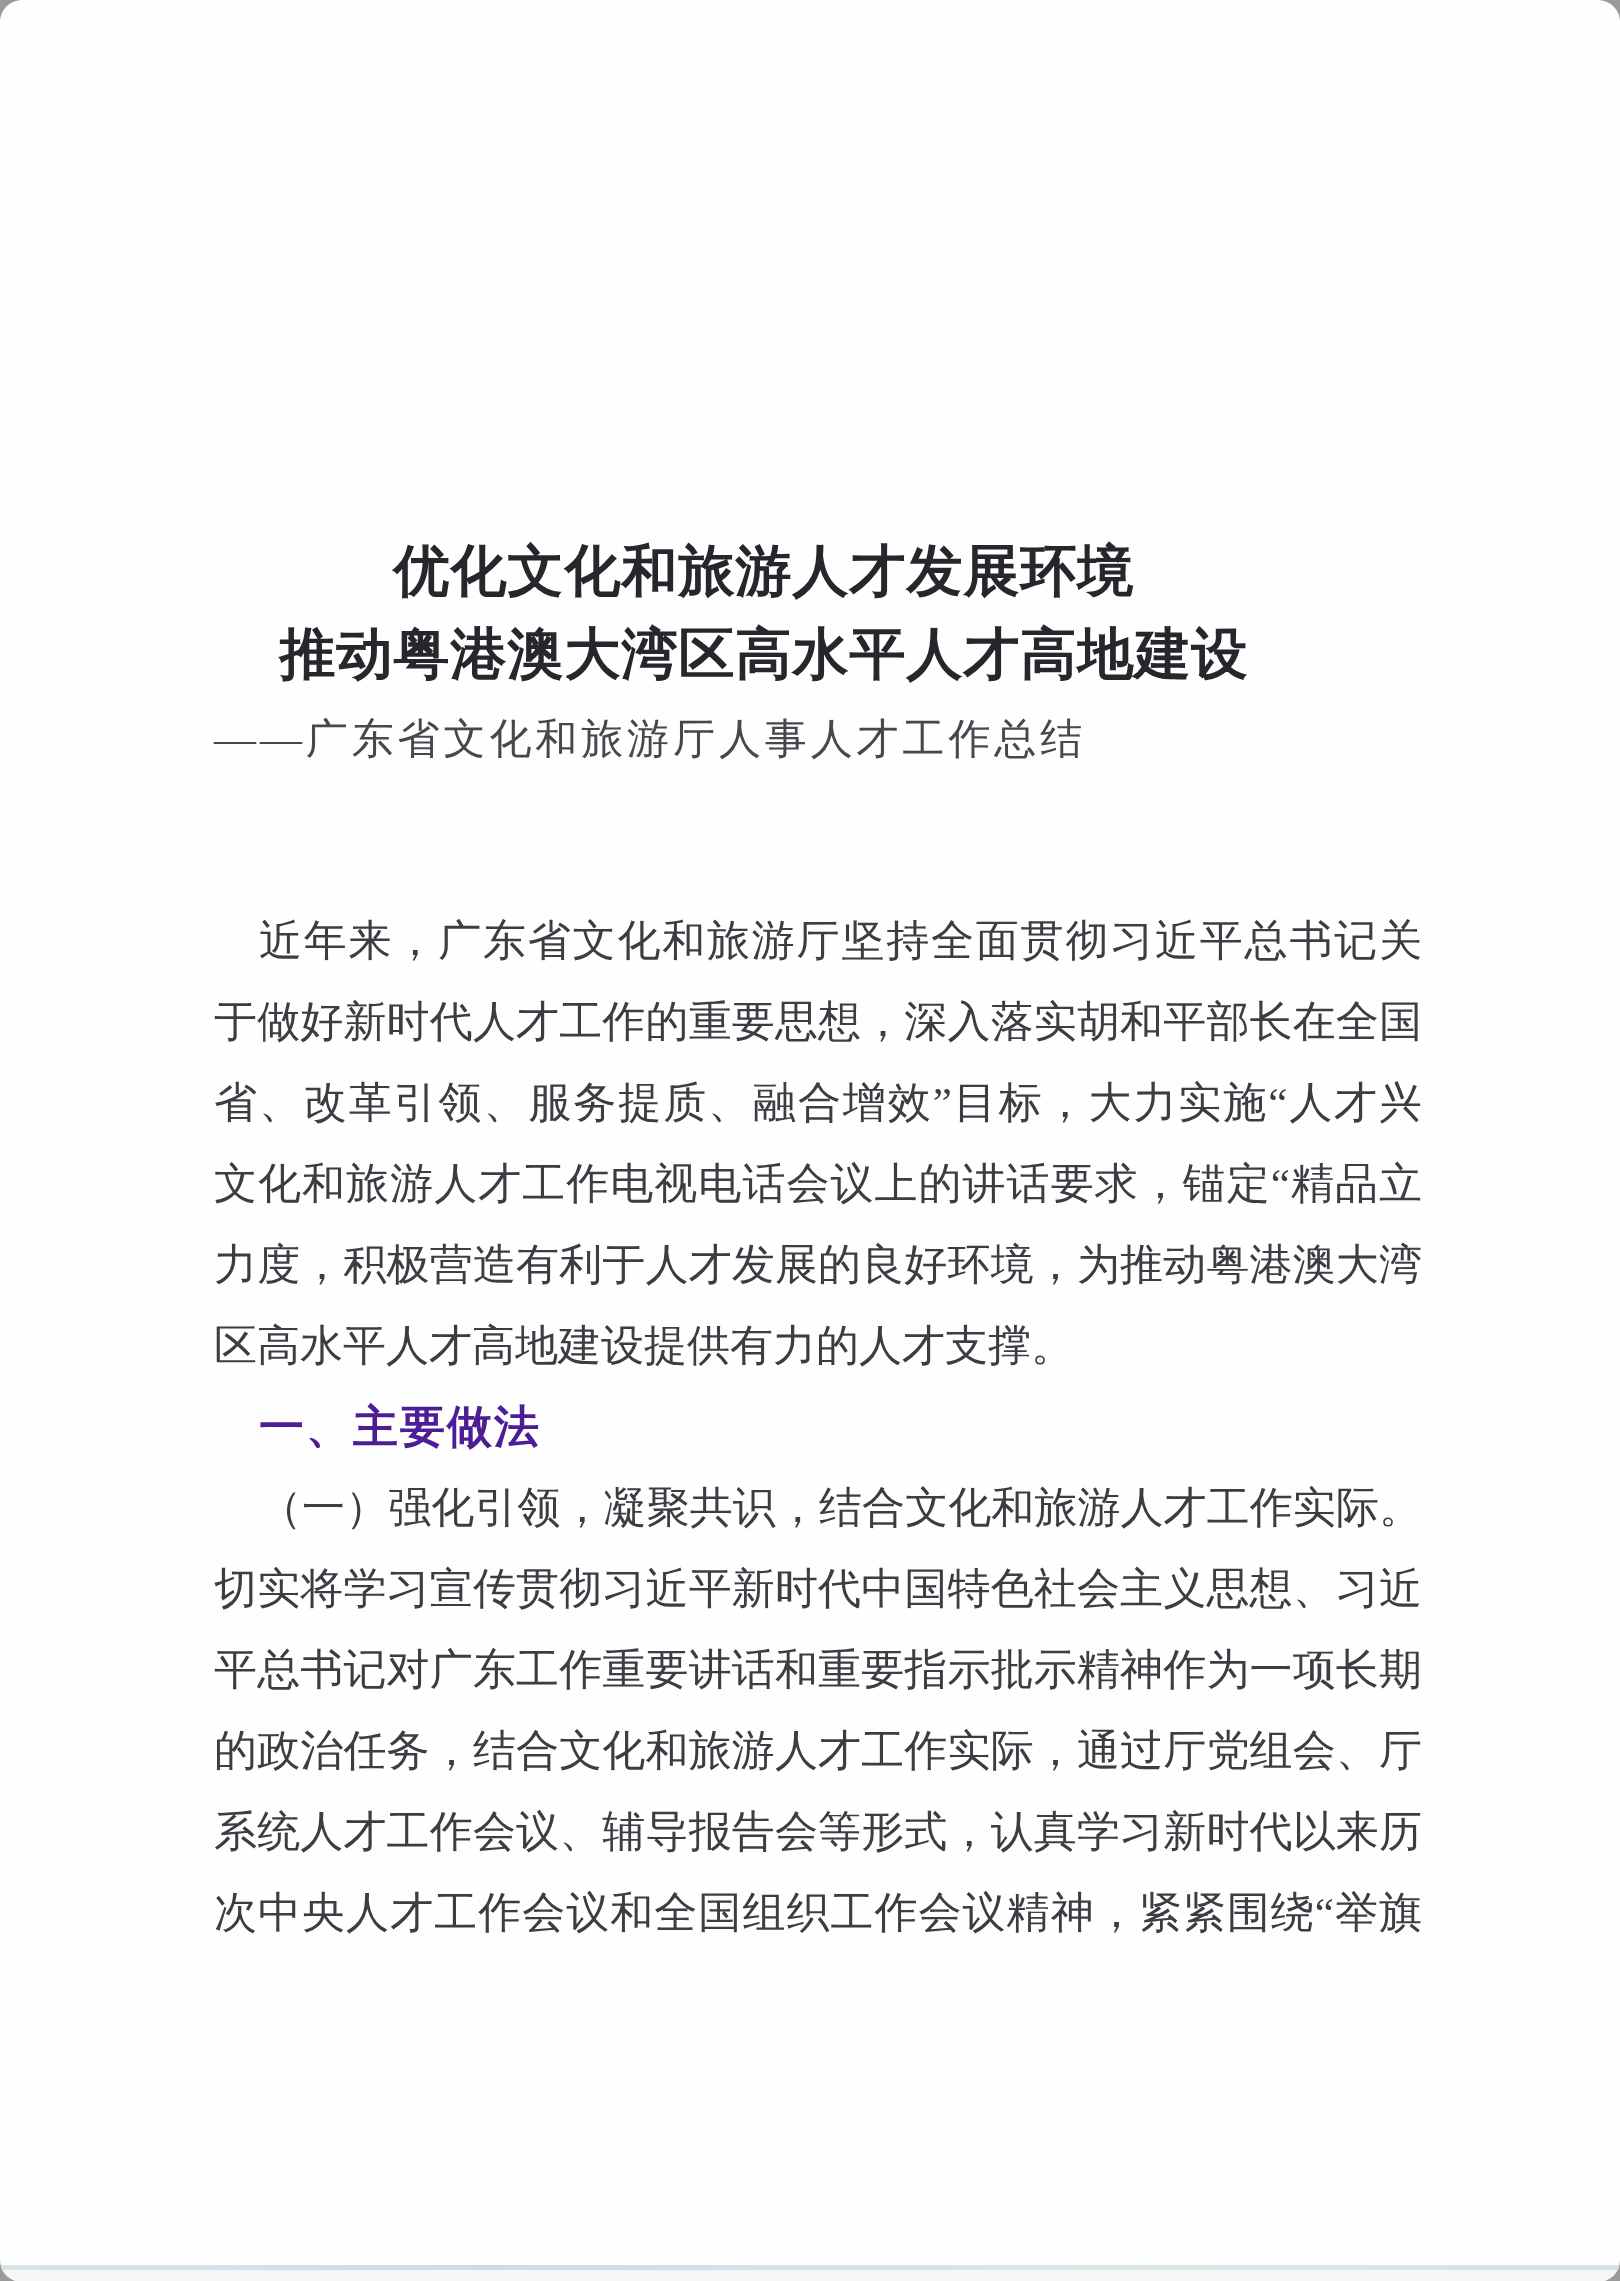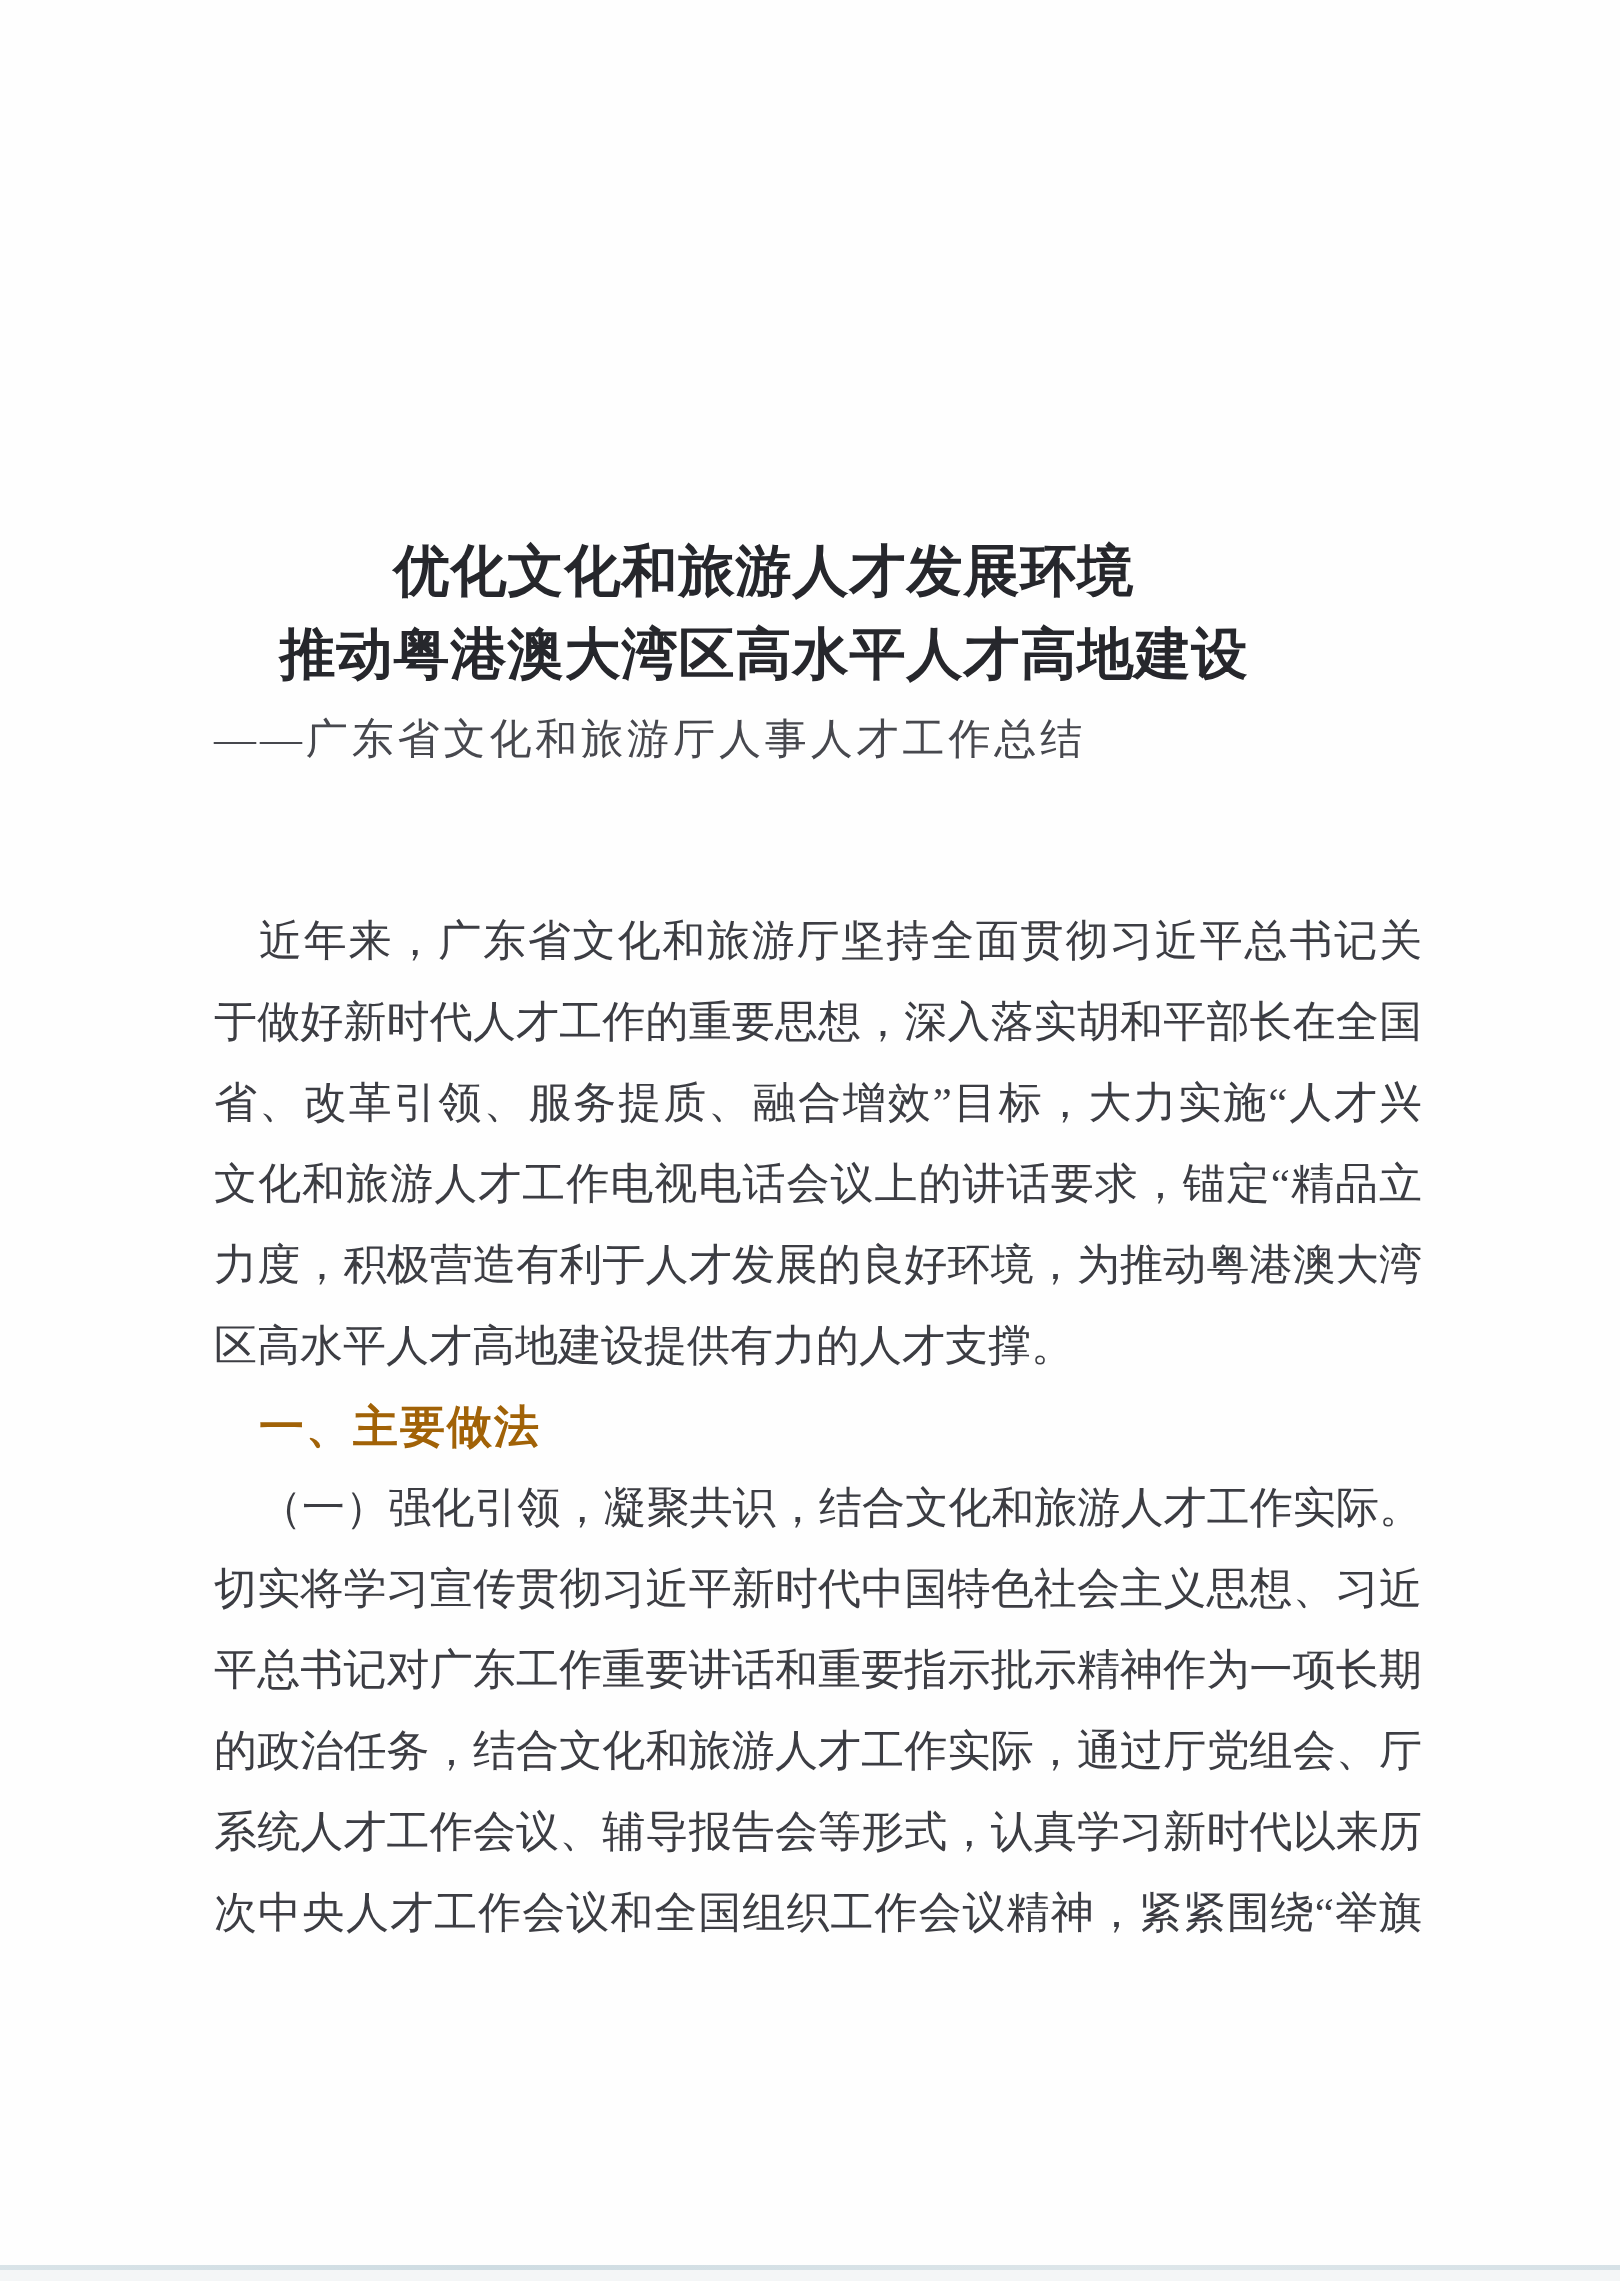--- a/index.html
+++ b/index.html
@@ -8,20 +8,21 @@
     background: #9a9a9a;
   }
   .page {
     position: relative;
     width: 1620px;
     height: 2282px;
     background: #fefefe;
     overflow: hidden;
     font-family: "Liberation Serif", "DejaVu Serif", serif;
     color: #3c3d43;
+    border-radius: 22px;
   }
   
   .title-block {
     position: absolute;
     top: 530px;
     left: 214px;
     width: 1208px;
     padding-right: 108px;
     box-sizing: border-box;
     text-align: center;
@@ -67,21 +68,21 @@
   }
   .line.end {
     text-align-last: left;
     white-space: normal;
   }
   .section-heading {
     height: 81px;
     line-height: 81px;
     font-size: 45px;
     font-weight: 700;
-    color: #a16207;
+    color: #4c1d95;
     font-family: "Liberation Sans", "DejaVu Sans", sans-serif;
     text-indent: 45px;
     letter-spacing: 2px;
   }
   
   .bottom-edge {
     position: absolute;
     left: 0;
     bottom: 11.8px;
     width: 100%;

